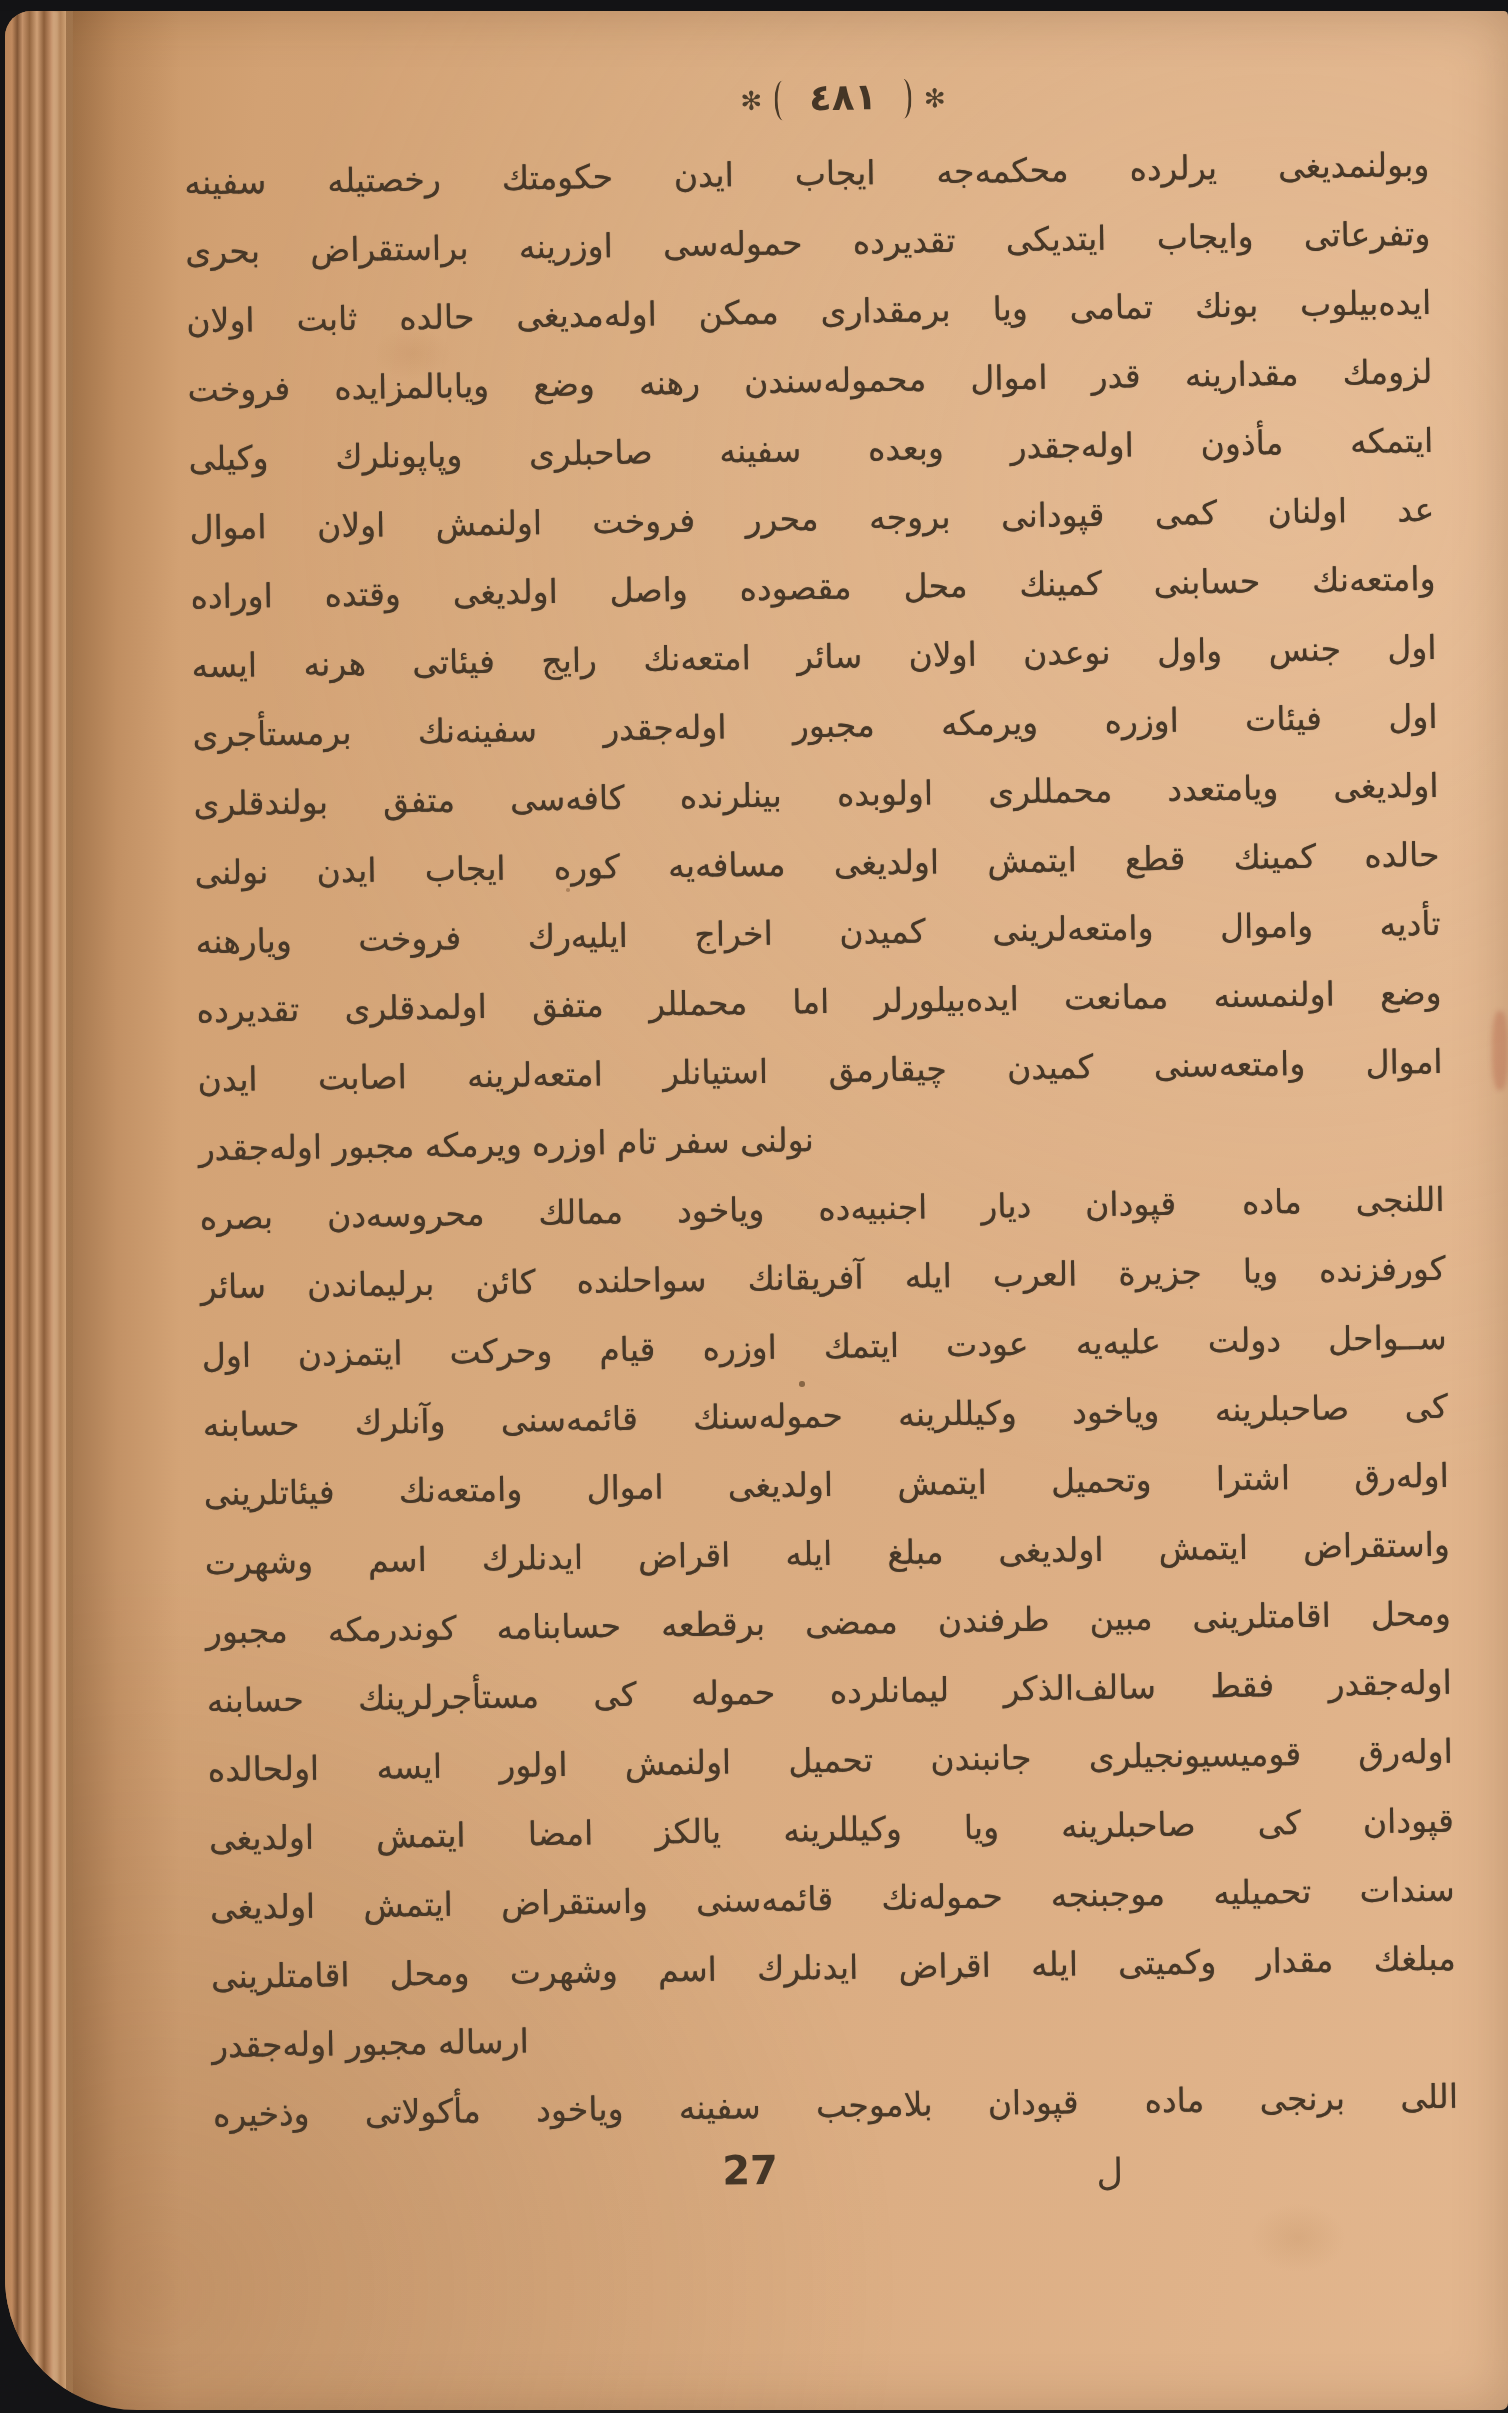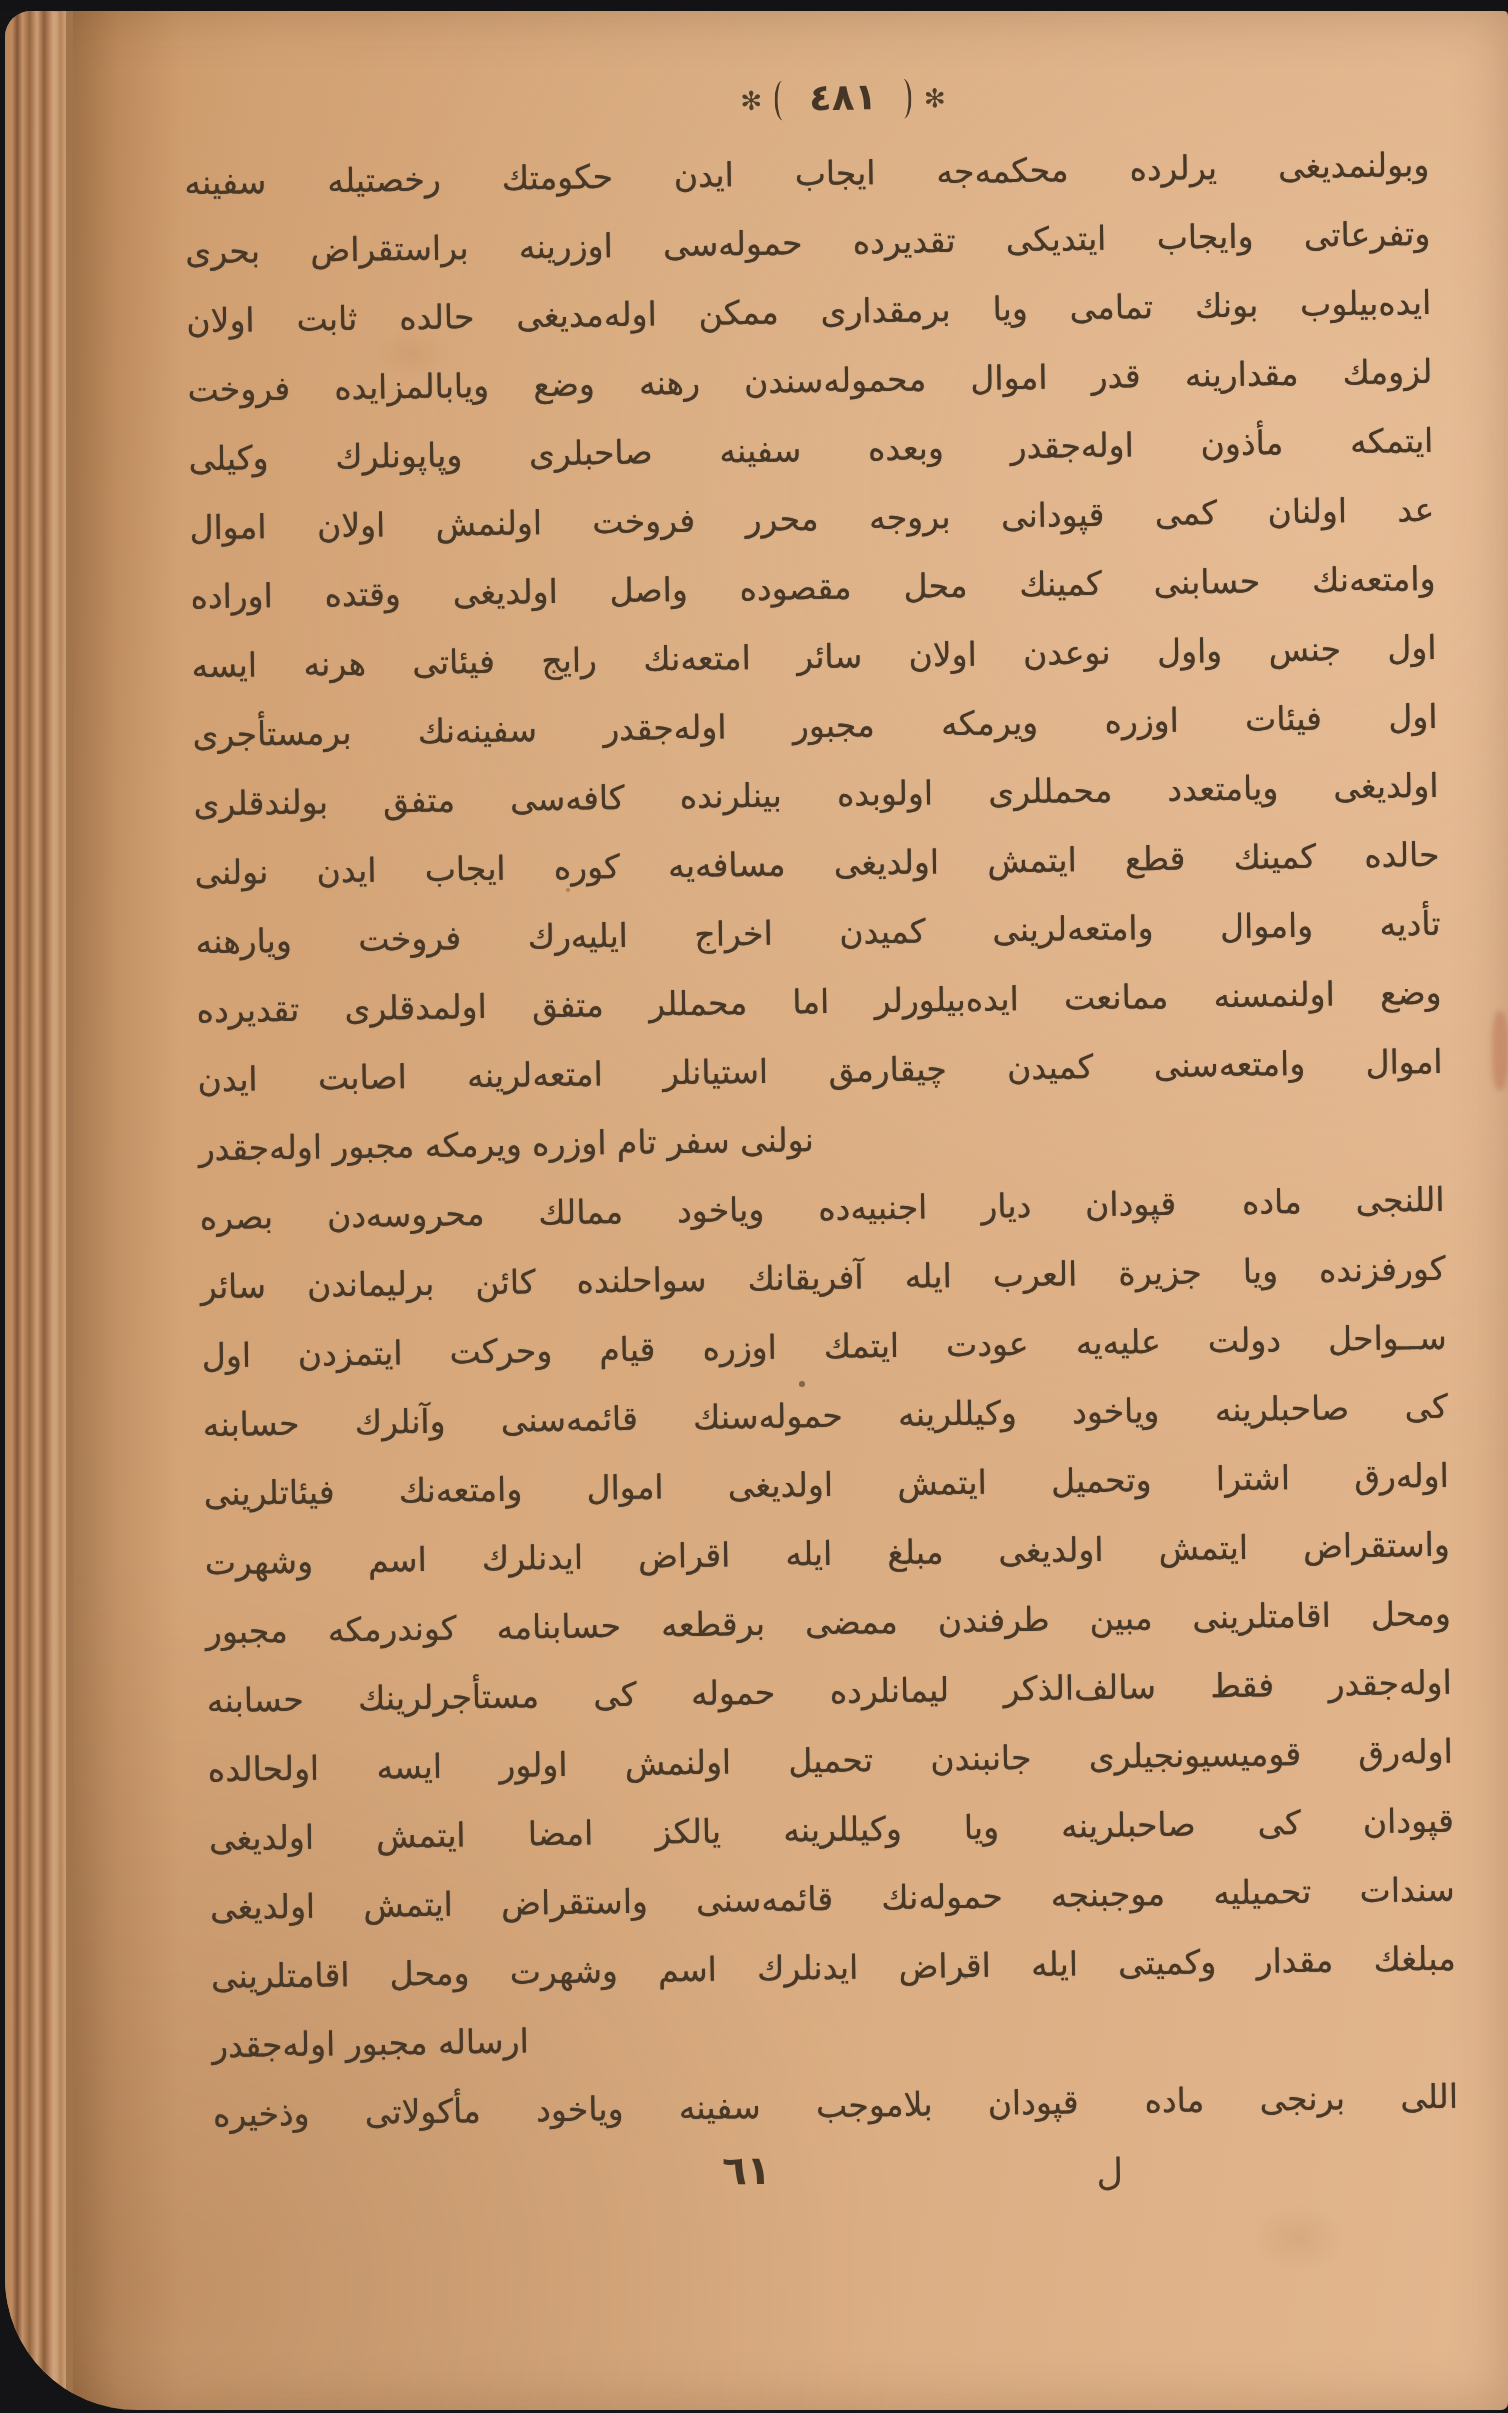--- a/index.html
+++ b/index.html
@@ -141,18 +141,18 @@
         <div class="text-line align-justify">ومحل اقامتلرينى مبين طرفندن ممضى برقطعه حسابنامه كوندرمكه مجبور</div>
         <div class="text-line align-justify">اوله‌جقدر فقط سالف‌الذكر ليمانلرده حموله كى مستأجرلرينك حسابنه</div>
         <div class="text-line align-justify">اوله‌رق قوميسيونجيلرى جانبندن تحميل اولنمش اولور ايسه اولحالده</div>
         <div class="text-line align-justify">قپودان كى صاحبلرينه ويا وكيللرينه يالكز امضا ايتمش اولديغى</div>
         <div class="text-line align-justify">سندات تحميليه موجبنجه حموله‌نك قائمه‌سنى واستقراض ايتمش اولديغى</div>
         <div class="text-line align-justify">مبلغك مقدار وكميتى ايله اقراض ايدنلرك اسم وشهرت ومحل اقامتلرينى</div>
         <div class="text-line align-left">ارساله مجبور اوله‌جقدر</div>
         <div class="text-line align-justify">اللى برنجى ماده  قپودان بلاموجب سفينه وياخود مأكولاتى وذخيره</div>
       </div>
 
-    <div class="signature-number">٦١</div>
+    <div class="signature-number">27</div>
     <div class="catchword">ل</div>
 
   </div>
 </div>
 
 
 </body></html>

